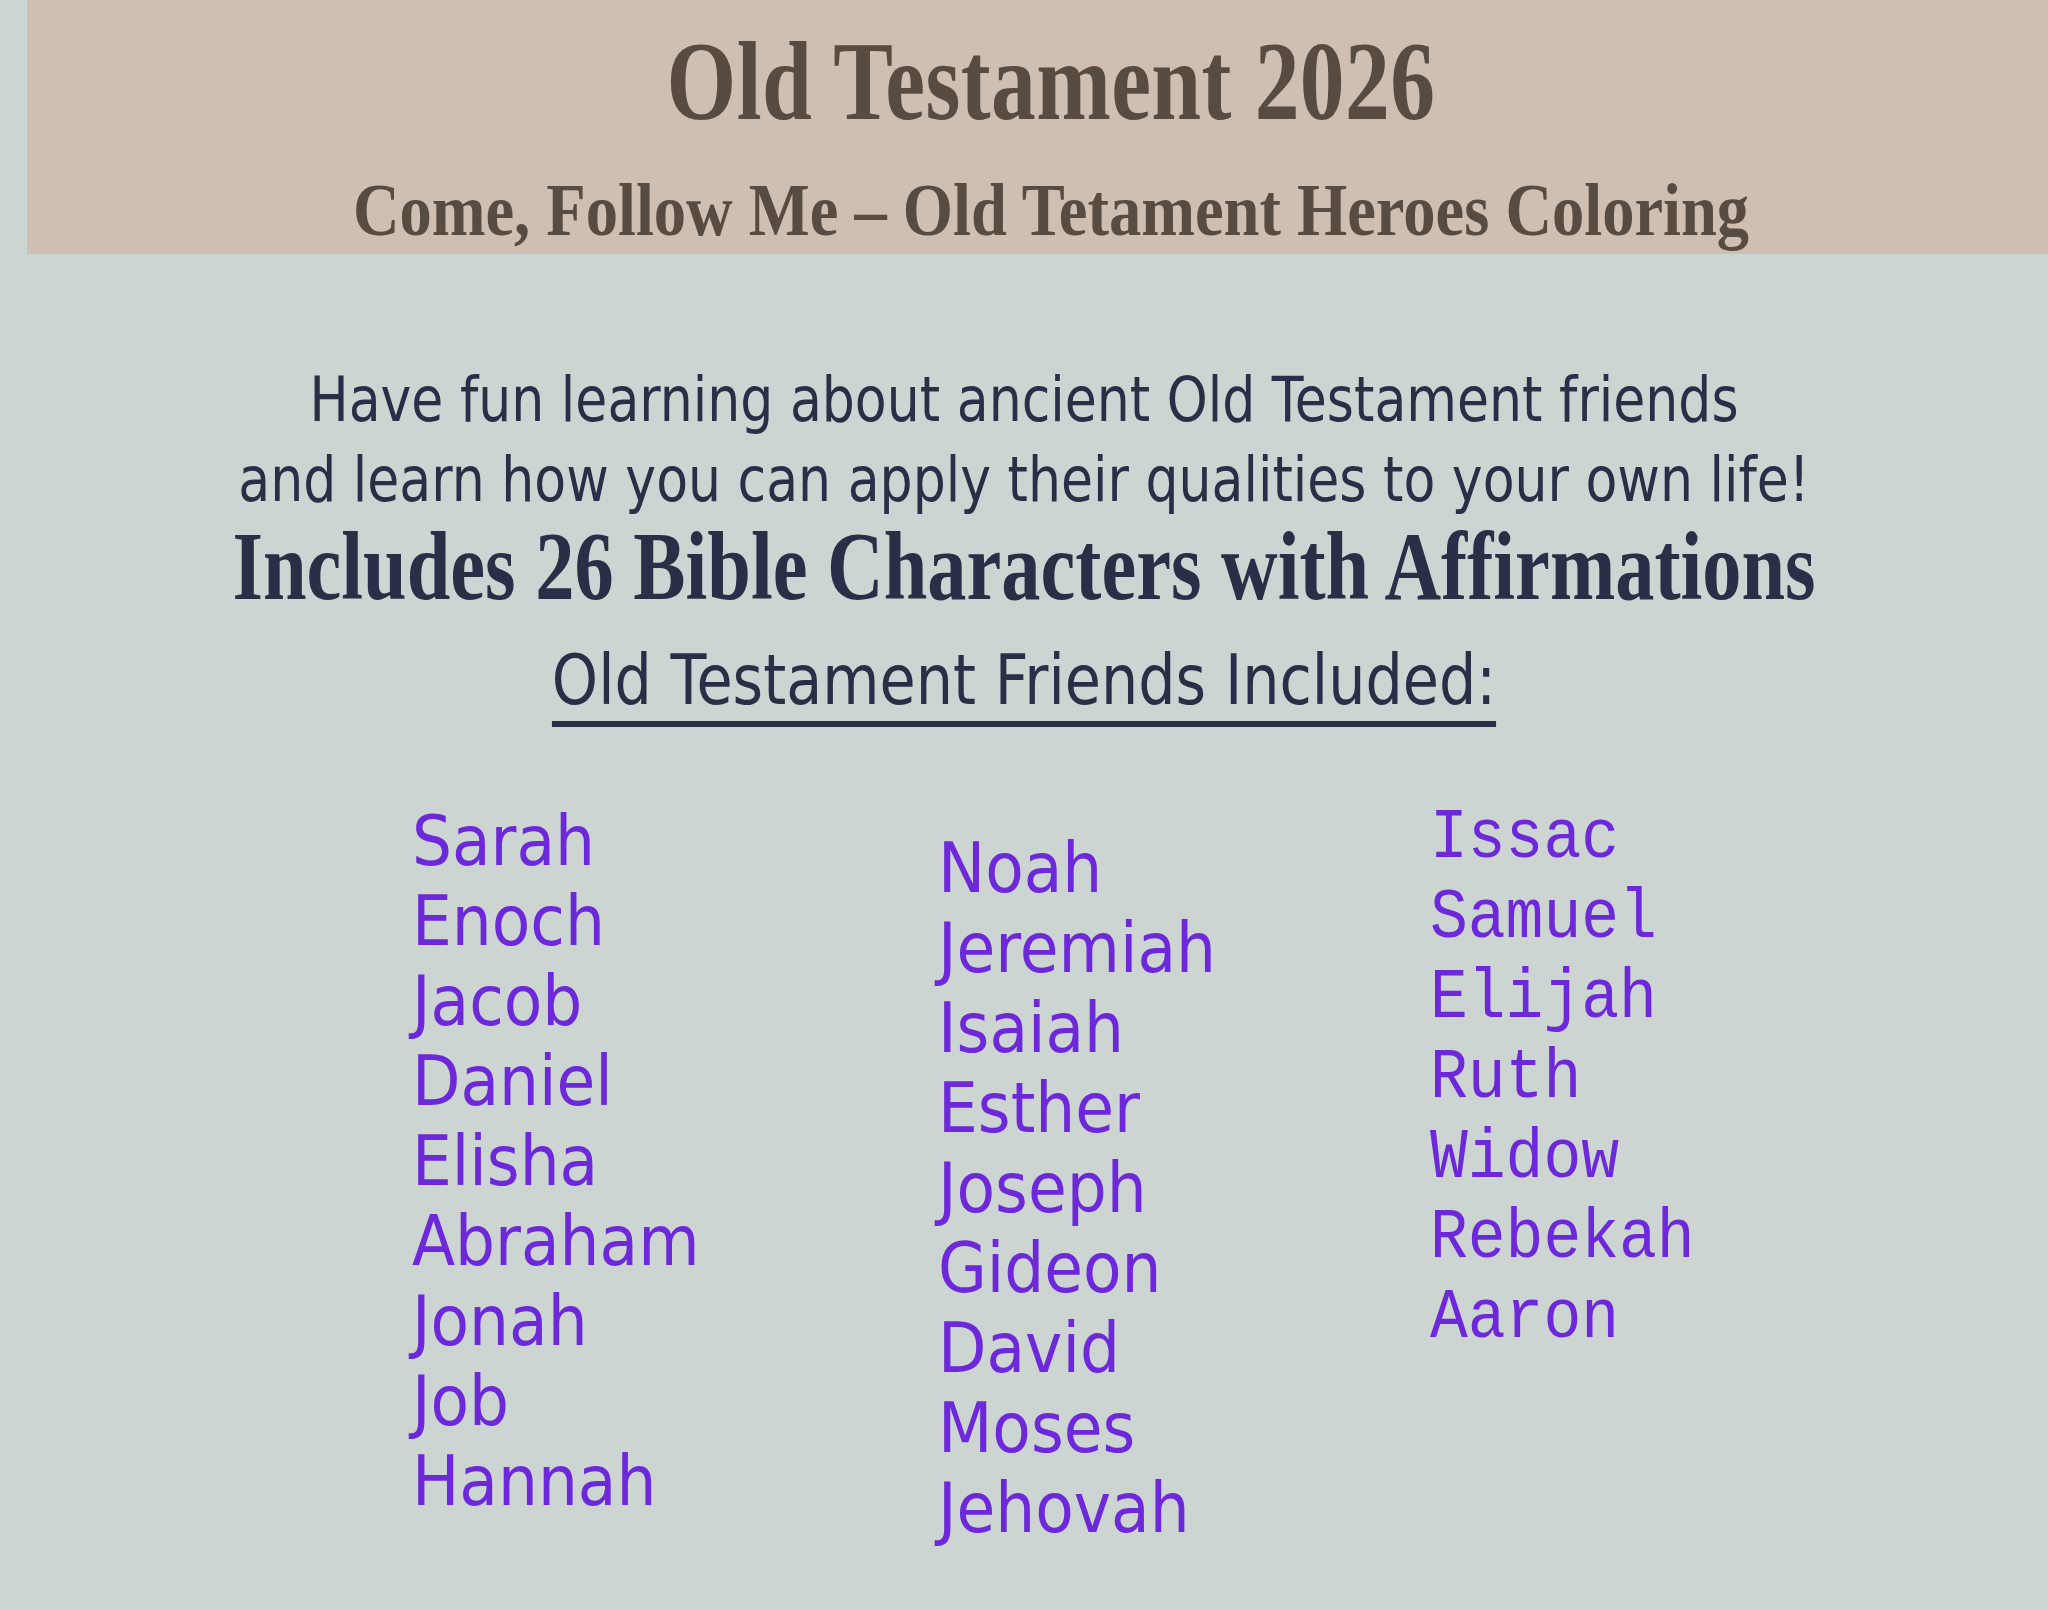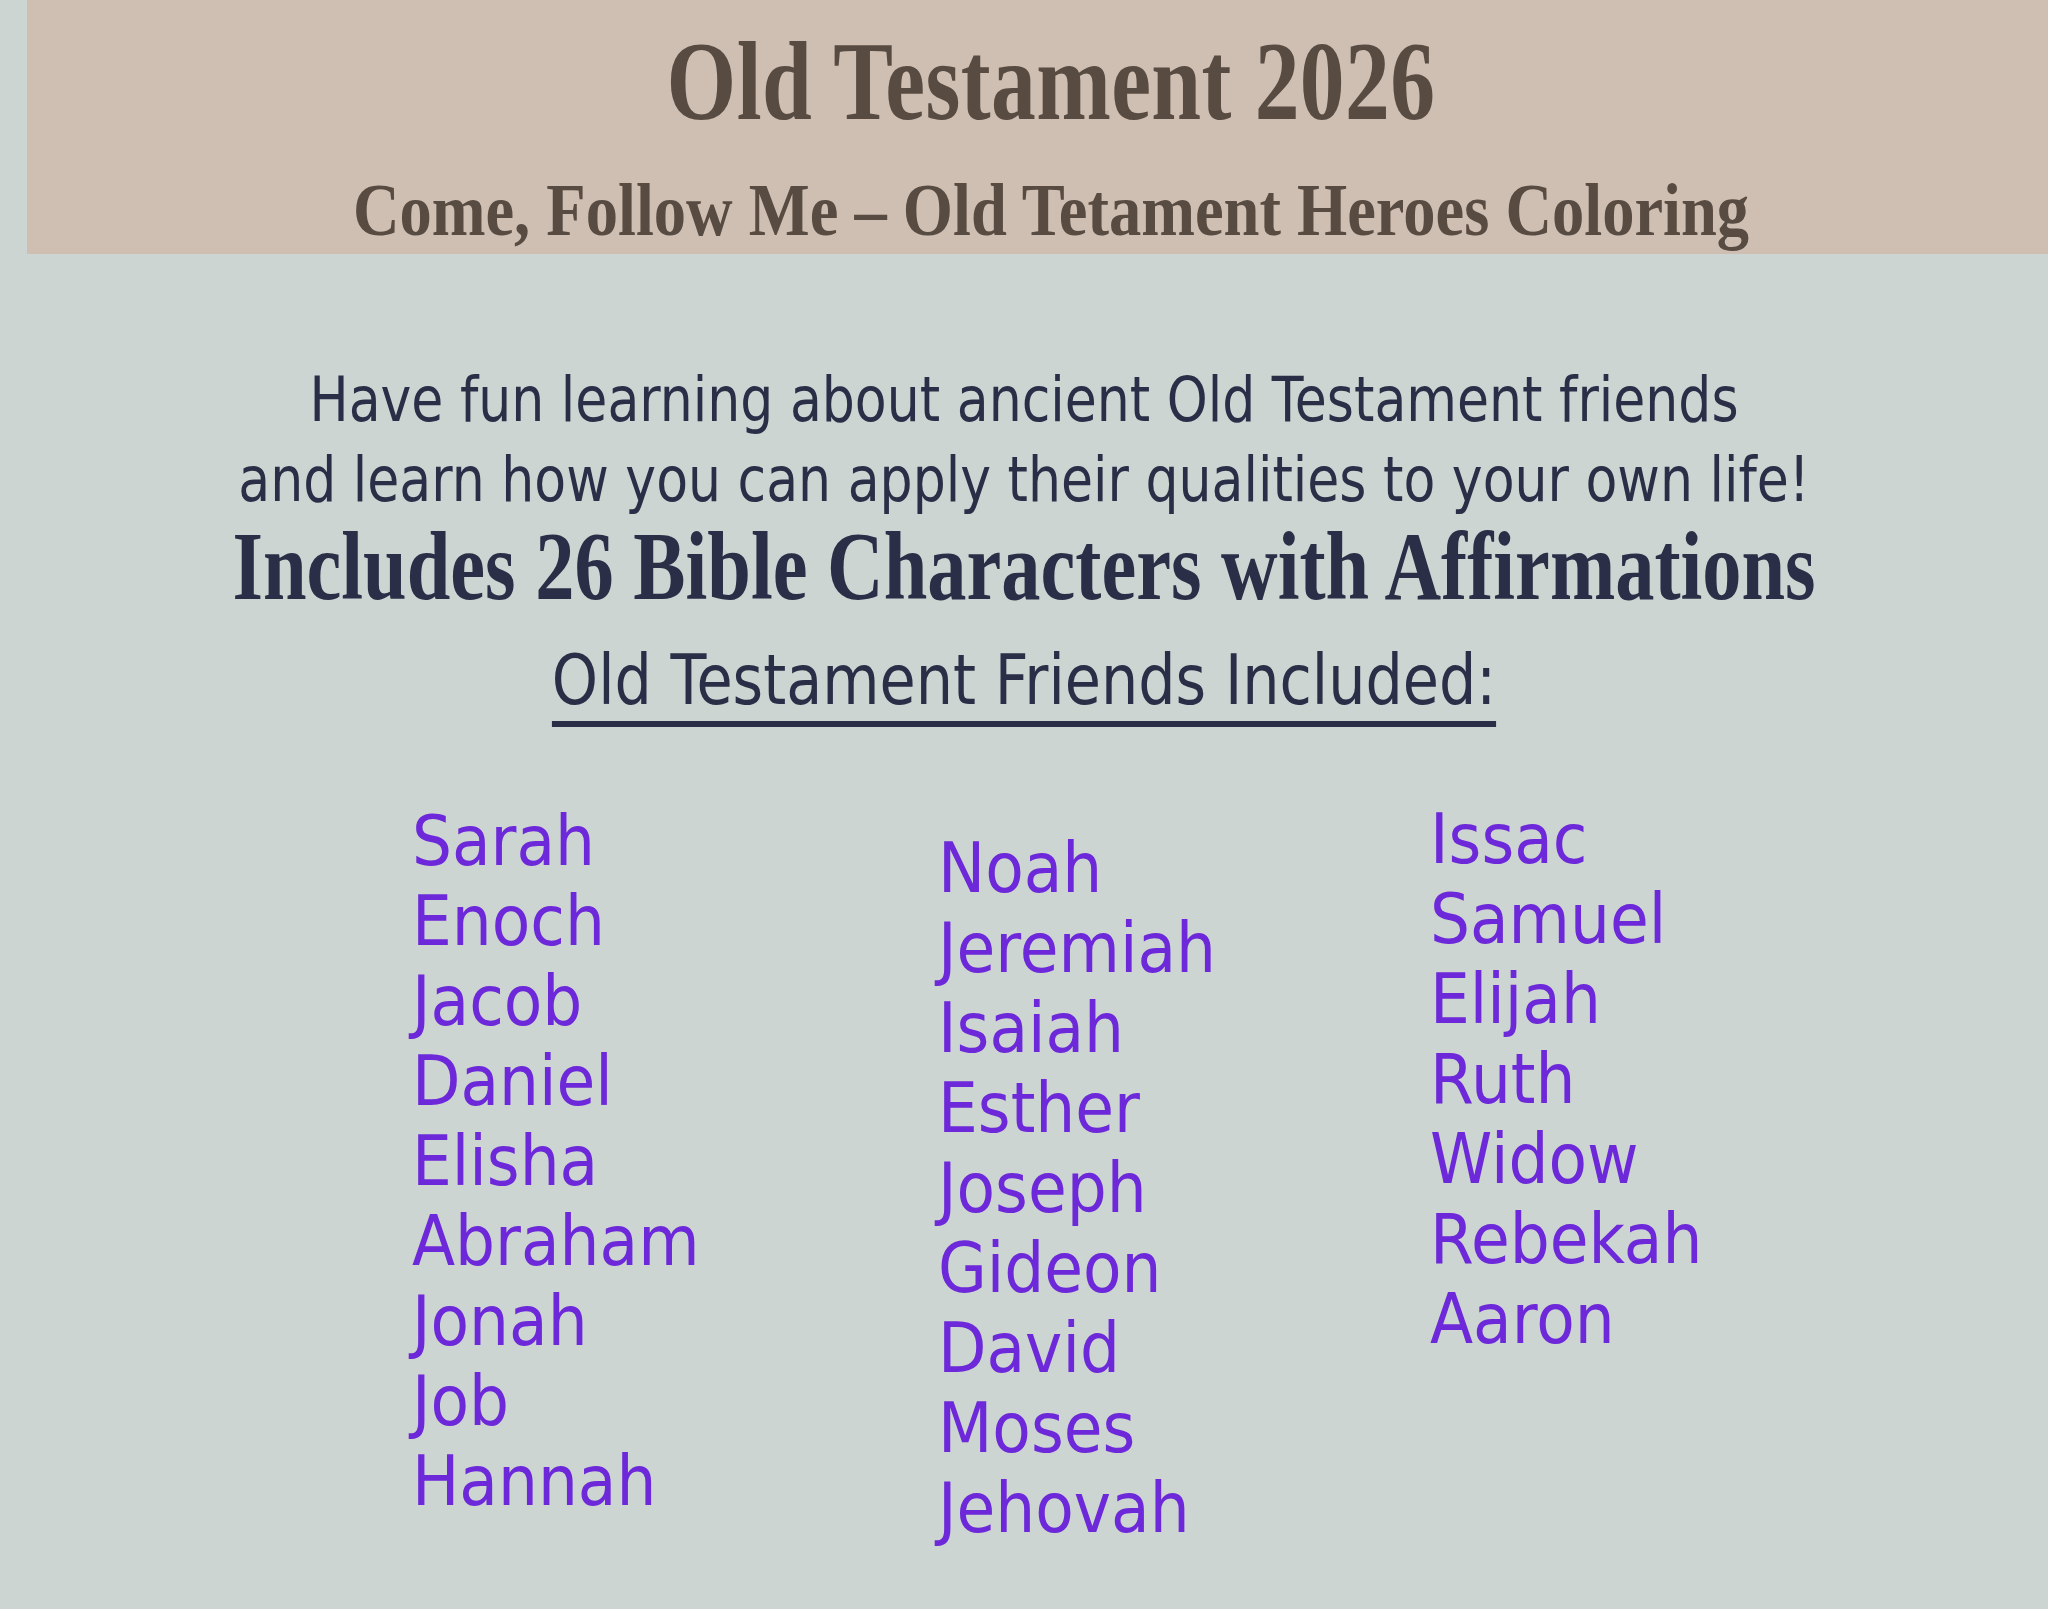--- a/index.html
+++ b/index.html
@@ -147,21 +147,21 @@
     line-height: 80px;
   }
   .name-col .name {
     display: block;
     transform: scaleX(0.90);
     transform-origin: 0% 50%;
     white-space: nowrap;
   }
   #col-1 { left: 412px; top: 494px; }
   #col-2 { left: 938px; top: 480px; margin-top: 41px; }
-  #col-3 { left: 1430px; top: 492px; }
+  #col-3 { left: 1430px; top: 492px; font-family: Liberation Mono, monospace; }
 </style>
 </head>
 <body>
 
 <div id="page">
 
   <div id="header-band">
     <div id="main-title">Old Testament 2026</div>
     <div id="sub-title">Come, Follow Me – Old Tetament Heroes Coloring</div>
   </div>

